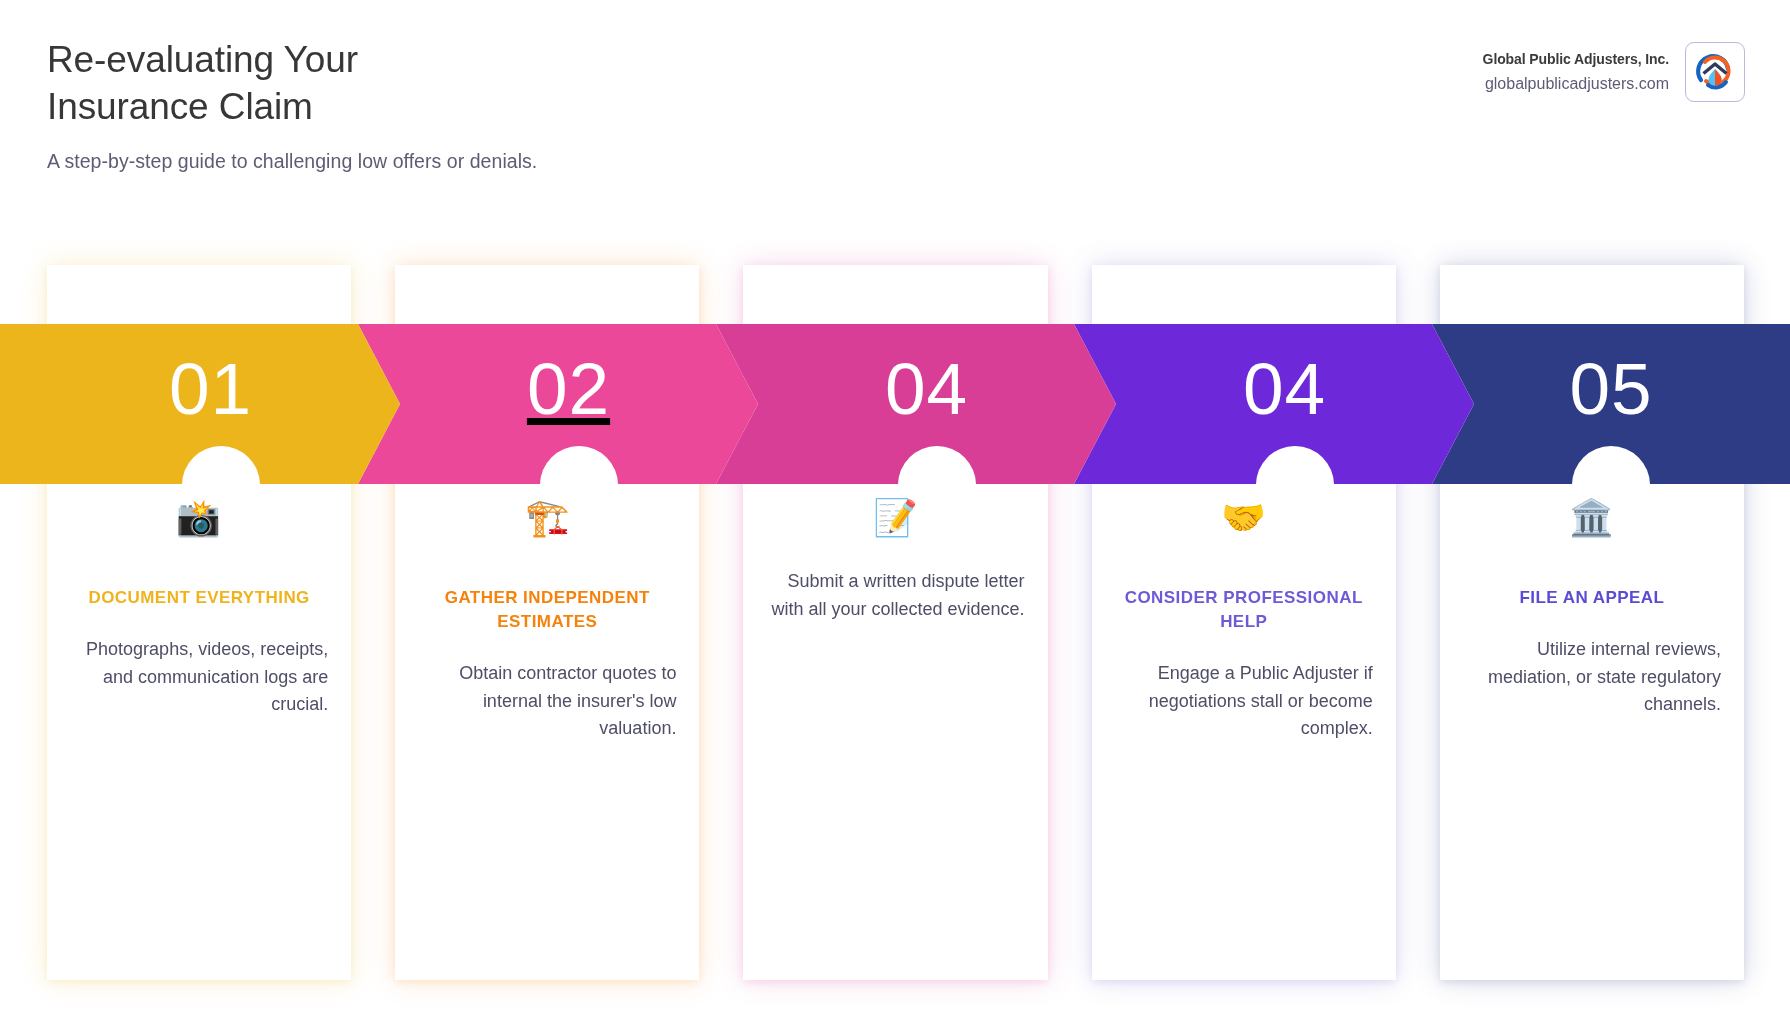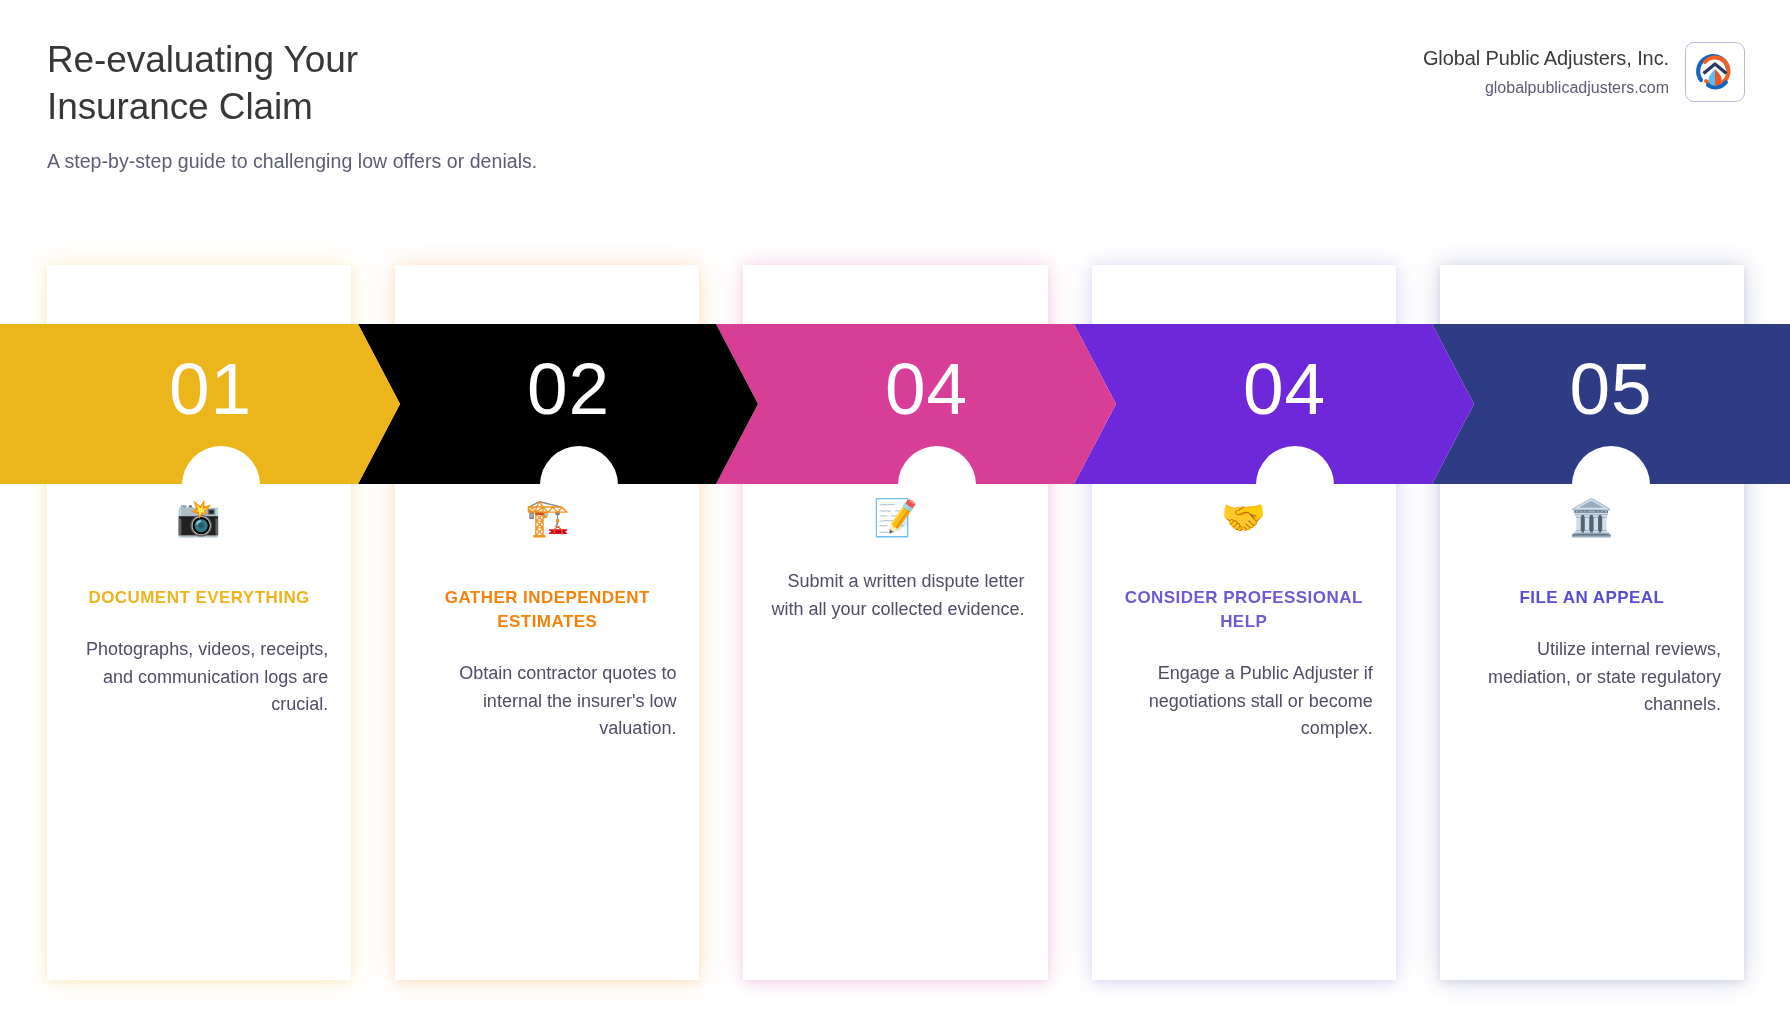--- a/index.html
+++ b/index.html
@@ -55,22 +55,22 @@
     align-items: center;
     gap: 16px;
   }
 
   .brand-text {
     text-align: right;
     line-height: 1.45;
   }
 
   .brand-name {
-    font-size: 20px;
-    font-weight: 400;
+    font-size: 14px;
+    font-weight: 700;
     color: #3b3b3b;
     letter-spacing: -0.1px;
   }
 
   .brand-url {
     font-size: 16px;
     font-weight: 400;
     color: #5c5c74;
     margin-top: 3px;
   }
@@ -248,21 +248,21 @@
         <div class="card-desc">Utilize internal reviews, mediation, or state regulatory channels.</div>
       </div>
     </div>
   </div>
 
 <div class="band" id="band">
     <div class="chev" style="width: 400px; margin-left: 0px; background: rgb(236, 181, 28); z-index: 5; clip-path: polygon(0px 0px, calc(100% - 42px) 0px, 100% 50%, calc(100% - 42px) 100%, 0px 100%);">
       <div class="chev-num" style="margin-left:21px">01</div>
       <div class="chev-notch" style="left:calc(50% + 21px)"></div>
     </div>
-    <div class="chev" style="width: 400px; margin-left: -42px; background: #000000; z-index: 4; clip-path: polygon(0px 0px, calc(100% - 42px) 0px, 100% 50%, calc(100% - 42px) 100%, 0px 100%, 42px 50%); text-decoration: underline;">
+    <div class="chev" style="width: 400px; margin-left: -42px; background: #ec4899; z-index: 4; clip-path: polygon(0px 0px, calc(100% - 42px) 0px, 100% 50%, calc(100% - 42px) 100%, 0px 100%, 42px 50%); text-decoration: underline;">
       <div class="chev-num" style="margin-left:21px">02</div>
       <div class="chev-notch" style="left:calc(50% + 21px)"></div>
     </div>
     <div class="chev" style="width: 400px; margin-left: -42px; background: rgb(216, 62, 150); z-index: 3; clip-path: polygon(0px 0px, calc(100% - 42px) 0px, 100% 50%, calc(100% - 42px) 100%, 0px 100%, 42px 50%);">
       <div class="chev-num" style="margin-left:21px">04</div>
       <div class="chev-notch" style="left:calc(50% + 21px)"></div>
     </div>
     <div class="chev" style="width: 400px; margin-left: -42px; background: #6d28d9; z-index: 2; clip-path: polygon(0px 0px, calc(100% - 42px) 0px, 100% 50%, calc(100% - 42px) 100%, 0px 100%, 42px 50%);">
       <div class="chev-num" style="margin-left:21px">04</div>
       <div class="chev-notch" style="left:calc(50% + 21px)"></div>

